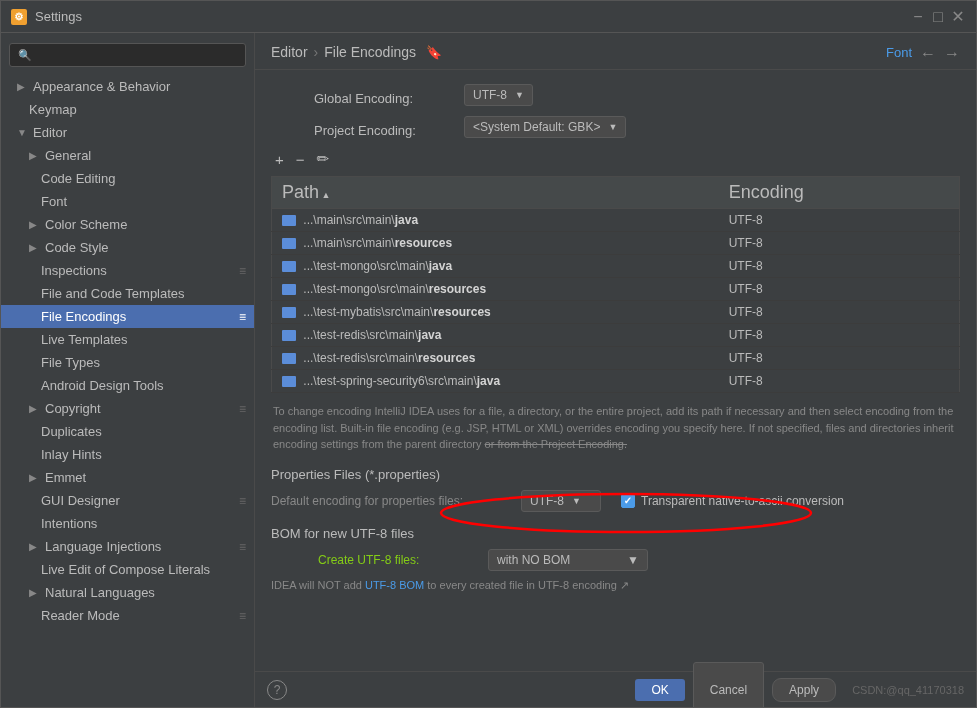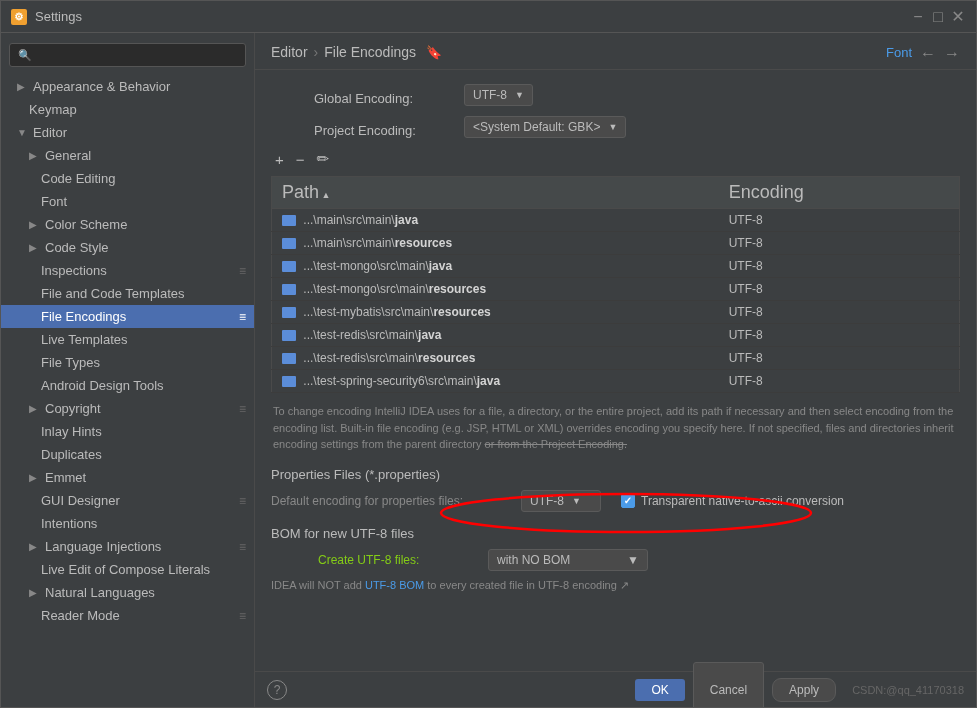--- a/index.html
+++ b/index.html
@@ -178,25 +178,25 @@
 
       <div class="sidebar-item indent1" style="display:flex;justify-content:space-between;">
         <div style="display:flex;align-items:center;gap:4px;">
           <span class="expand-icon">▶</span>
           <span>Copyright</span>
         </div>
         <span class="indicator-icon">≡</span>
       </div>
 
       <div class="sidebar-item indent2">
+        <span>Duplicates</span>
+      </div>
+
+      <div class="sidebar-item indent2">
         <span>Inlay Hints</span>
-      </div>
-
-      <div class="sidebar-item indent2">
-        <span>Duplicates</span>
       </div>
 
       <div class="sidebar-item indent1">
         <span class="expand-icon">▶</span>
         <span>Emmet</span>
       </div>
 
       <div class="sidebar-item indent2" style="display:flex;justify-content:space-between;">
         <span>GUI Designer</span>
         <span class="indicator-icon">≡</span>

